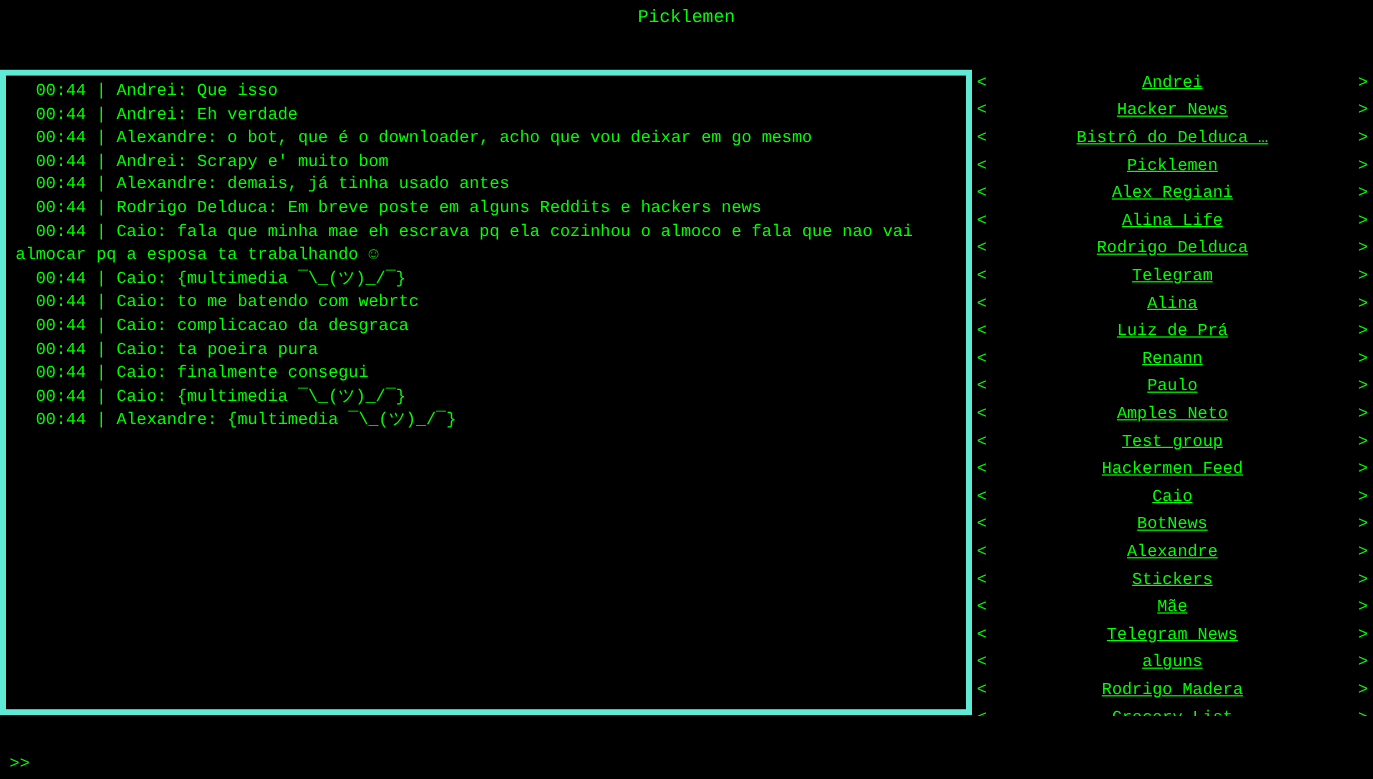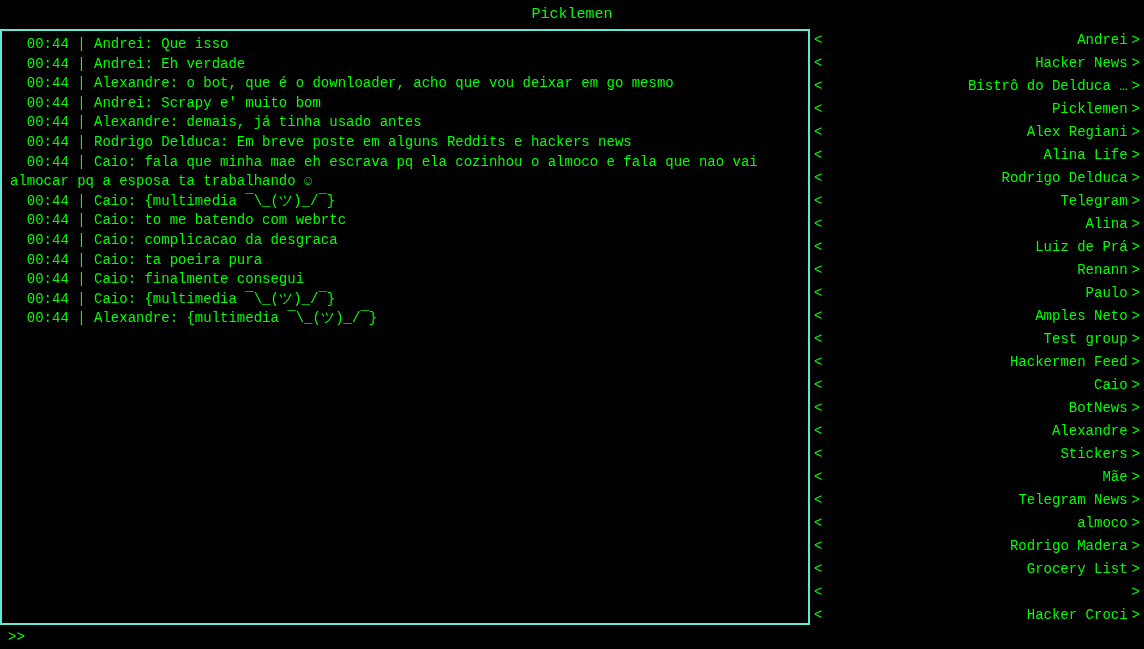--- a/index.html
+++ b/index.html
@@ -14,35 +14,36 @@
       font-size: 14px;
       width: 1144px;
       height: 649px;
       overflow: hidden;
     }
     .app-container {
       display: flex;
       flex-direction: column;
       width: 1144px;
       height: 649px;
+      gap: 29px;
     }
     .title-bar {
       text-align: center;
       padding: 6px 0;
       color: #00ff00;
       font-size: 15px;
     }
     .main-area {
       display: flex;
       flex: 1;
       overflow: hidden;
     }
     .chat-panel {
       width: 810px;
-      border: 2px solid #5eead4;
+      border: 5px solid #5eead4;
       padding: 4px 8px;
       overflow-y: auto;
       flex-shrink: 0;
     }
     .chat-line {
       white-space: pre-wrap;
       word-wrap: break-word;
       line-height: 1.4;
       color: #00ff00;
     }
@@ -63,21 +64,22 @@
     .sidebar-bracket-left {
       color: #00ff00;
       margin-right: 4px;
     }
     .sidebar-bracket-right {
       color: #00ff00;
       margin-left: 4px;
     }
     .sidebar-name {
       flex: 1;
-      text-align: right;
+      text-align: center;
+      text-decoration: underline;
     }
     .prompt-bar {
       padding: 4px 8px;
       color: #00ff00;
       font-size: 14px;
     }
   </style>
 </head>
 <body>
 
@@ -203,21 +205,21 @@
           <span class="sidebar-name"> Mãe </span>
           <span class="sidebar-bracket-right">&gt;</span>
         </div>
         <div class="sidebar-item">
           <span class="sidebar-bracket-left">&lt;</span>
           <span class="sidebar-name"> Telegram News </span>
           <span class="sidebar-bracket-right">&gt;</span>
         </div>
         <div class="sidebar-item">
           <span class="sidebar-bracket-left">&lt;</span>
-          <span class="sidebar-name"> almoco </span>
+          <span class="sidebar-name"> alguns </span>
           <span class="sidebar-bracket-right">&gt;</span>
         </div>
         <div class="sidebar-item">
           <span class="sidebar-bracket-left">&lt;</span>
           <span class="sidebar-name"> Rodrigo Madera </span>
           <span class="sidebar-bracket-right">&gt;</span>
         </div>
         <div class="sidebar-item">
           <span class="sidebar-bracket-left">&lt;</span>
           <span class="sidebar-name"> Grocery List </span>

